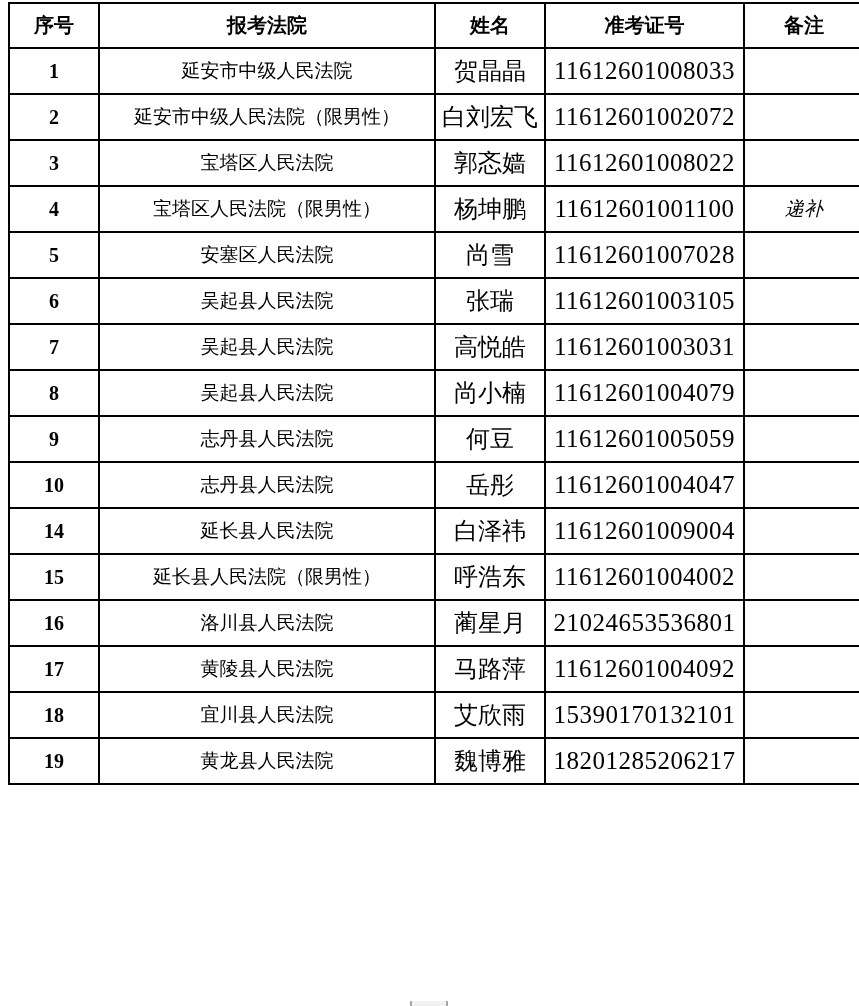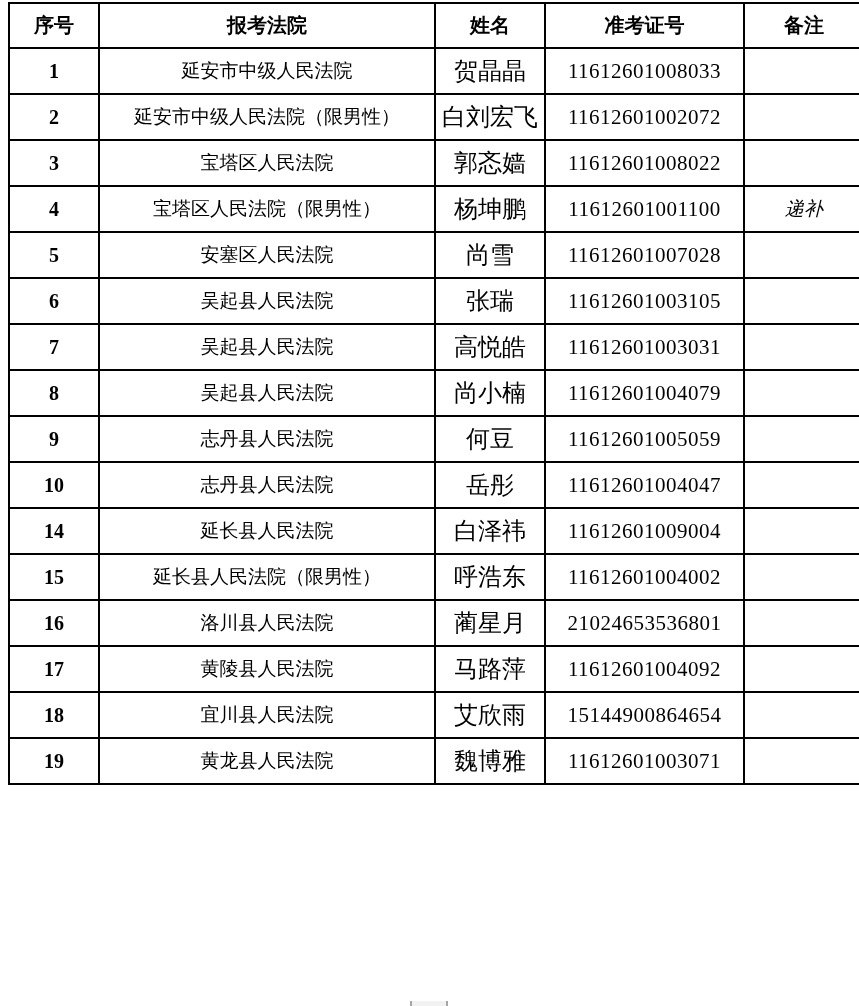--- a/index.html
+++ b/index.html
@@ -31,21 +31,21 @@
     height:43px;
     font-size:20px;
     font-weight:bold;
   }
   table.candidates tbody td{
     height:44px;
   }
   td.c-seq{font-weight:bold;font-size:20px;}
   td.c-court{font-size:19px;}
   td.c-name{font-size:24px;}
-  td.c-ticket{font-size:21px;letter-spacing:0.5px;border-radius:11px;}
+  td.c-ticket{font-size:25px;letter-spacing:0.5px;border-radius:11px;}
   td.c-remark{font-size:19px;font-style:italic;}
   .scroll-thumb{
     position:absolute;
     left:410px;top:1001px;
     width:34px;height:5px;
     background:#f2f2f2;
     border-left:2px solid #a6a6a6;
     border-right:2px solid #a6a6a6;
   }
 </style>
@@ -165,26 +165,26 @@
         <td class="c-seq">17</td>
         <td class="c-court">黄陵县人民法院</td>
         <td class="c-name">马路萍</td>
         <td class="c-ticket">11612601004092</td>
         <td class="c-remark"></td>
       </tr>
       <tr>
         <td class="c-seq">18</td>
         <td class="c-court">宜川县人民法院</td>
         <td class="c-name">艾欣雨</td>
-        <td class="c-ticket">15144900864654</td>
+        <td class="c-ticket">15390170132101</td>
         <td class="c-remark"></td>
       </tr>
       <tr>
         <td class="c-seq">19</td>
         <td class="c-court">黄龙县人民法院</td>
         <td class="c-name">魏博雅</td>
-        <td class="c-ticket">11612601003071</td>
+        <td class="c-ticket">18201285206217</td>
         <td class="c-remark"></td>
       </tr>
     </tbody>
 </table>
 
 <div class="scroll-thumb"></div>
 
 </body></html>

